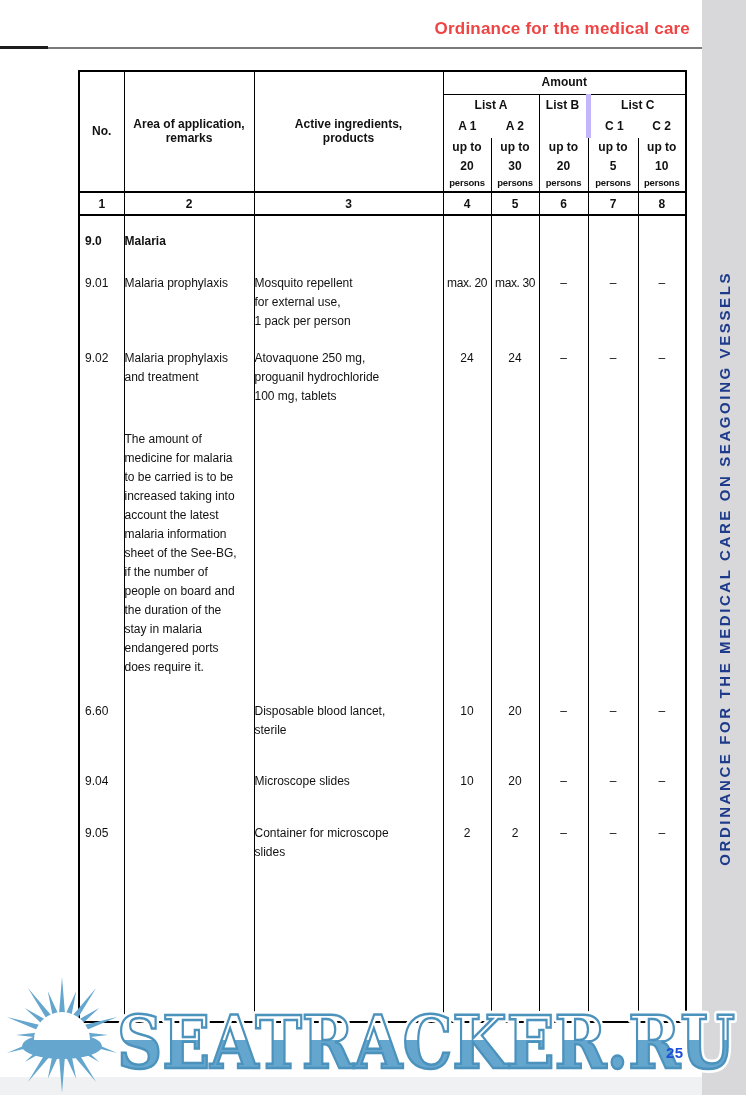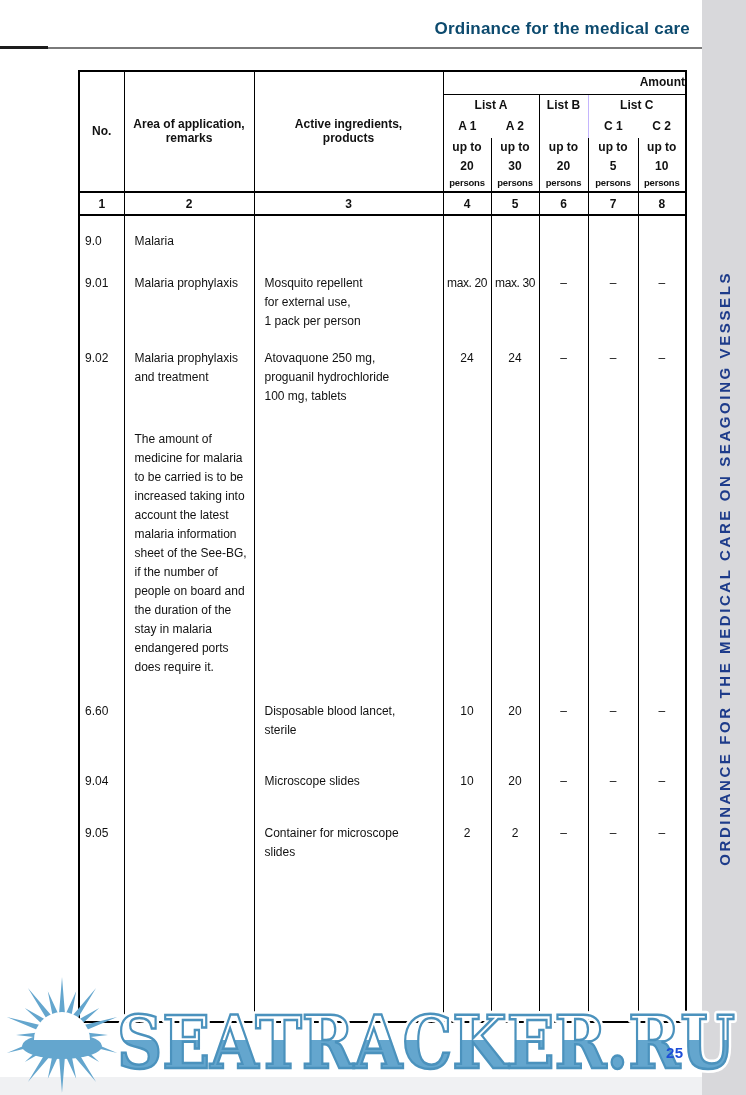--- a/index.html
+++ b/index.html
@@ -3,59 +3,59 @@
 <meta charset="utf-8">
 <style>
   html,body{margin:0;padding:0;background:#fff;}
   .page{
     position:relative;width:746px;height:1095px;background:#ffffff;
     font-family:"Liberation Sans",sans-serif;overflow:hidden;color:#111;
   }
   
   .title{
     position:absolute;top:19px;right:56px;font-size:17px;font-weight:bold;
-    color:#0c4a6e;letter-spacing:.2px;white-space:nowrap;z-index:1;text-align:center;
+    color:#ef4444;letter-spacing:.2px;white-space:nowrap;z-index:1;text-align:center;
   }
   .rule-thick{position:absolute;top:46px;left:0;width:48px;height:3px;background:#1c1c1c;z-index:1;}
   .rule-thin{position:absolute;top:47px;left:48px;width:654px;height:2px;background:#7a7a7a;z-index:1;}
   
   .sidebar{position:absolute;top:0;left:702px;width:44px;height:1095px;background:#d8d8db;z-index:2;}
   .sidebar-text-wrap{
     position:absolute;top:248px;left:702px;width:44px;height:640px;
     display:flex;align-items:center;justify-content:center;z-index:3;
   }
   .sidebar-text-wrap span{
     writing-mode:vertical-rl;transform:rotate(180deg);
     font-size:15px;font-weight:bold;letter-spacing:2.6px;color:#1d3b8a;white-space:nowrap;
   }
   
   table.supply{
     position:absolute;left:78px;top:70px;width:607px;z-index:1;
     border-collapse:collapse;table-layout:fixed;border:2px solid #000;
   }
   td{padding:0;vertical-align:top;}
   .bl{border-left:1px solid #000;}
-  .br{border-right:1px solid #c4b5fd;}
+  .br{border-right:5px solid #c4b5fd;}
   .hc{font-weight:bold;font-size:12px;text-align:center;vertical-align:middle;line-height:1.12;}
   .hc.big{white-space:pre-line;margin-top:46px;}
   tr.hr1{height:23px;} tr.hr2{height:22px;} tr.hr3{height:22px;}
   tr.hr4{height:19px;} tr.hr5{height:19px;} tr.hr6{height:16px;}
-  td.amount{border-bottom:1.5px solid #000;text-align:right;}
+  td.amount{border-bottom:1.5px solid #000;}
   tr.hr6 td{font-size:9.5px;letter-spacing:-.2px;}
   tr.numrow td{
     border-top:2px solid #000;border-bottom:2px solid #000;
     font-weight:bold;font-size:12px;text-align:center;vertical-align:middle;height:21px;
   }
   tr.brow td{font-size:12px;line-height:19px;padding-top:10px;}
   tr.r0{height:49px;} tr.r1{height:75px;} tr.r2{height:83px;} tr.r3{height:270px;}
   tr.r4{height:70px;} tr.r5{height:52px;} tr.r6{height:208px;}
-  tr.r0 td{padding-top:16px;font-weight:normal;}
+  tr.r0 td{padding-top:16px;font-weight:bold;}
   tr.r3 td{padding-top:8px;}
   td.c1{padding-left:5px;}
-  td.c2,td.c3{padding-left:10px;padding-right:2px;white-space:pre-line;}
+  td.c2,td.c3{padding-left:0;padding-right:2px;white-space:pre-line;}
   td.cn{text-align:center;margin-left:19px;}
   td.maxv{font-size:11px;letter-spacing:-.4px;}
   
   .wm{position:absolute;left:0;top:960px;width:746px;height:135px;z-index:5;overflow:visible;}
   .page-num{
     position:absolute;left:666px;top:1044px;z-index:6;
     font-size:15px;font-weight:bold;color:#1d4ed8;letter-spacing:.5px;
   }
   .bottom-band{position:absolute;left:0;top:1077px;width:702px;height:18px;background:#f0f1f3;z-index:0;}
 </style>

